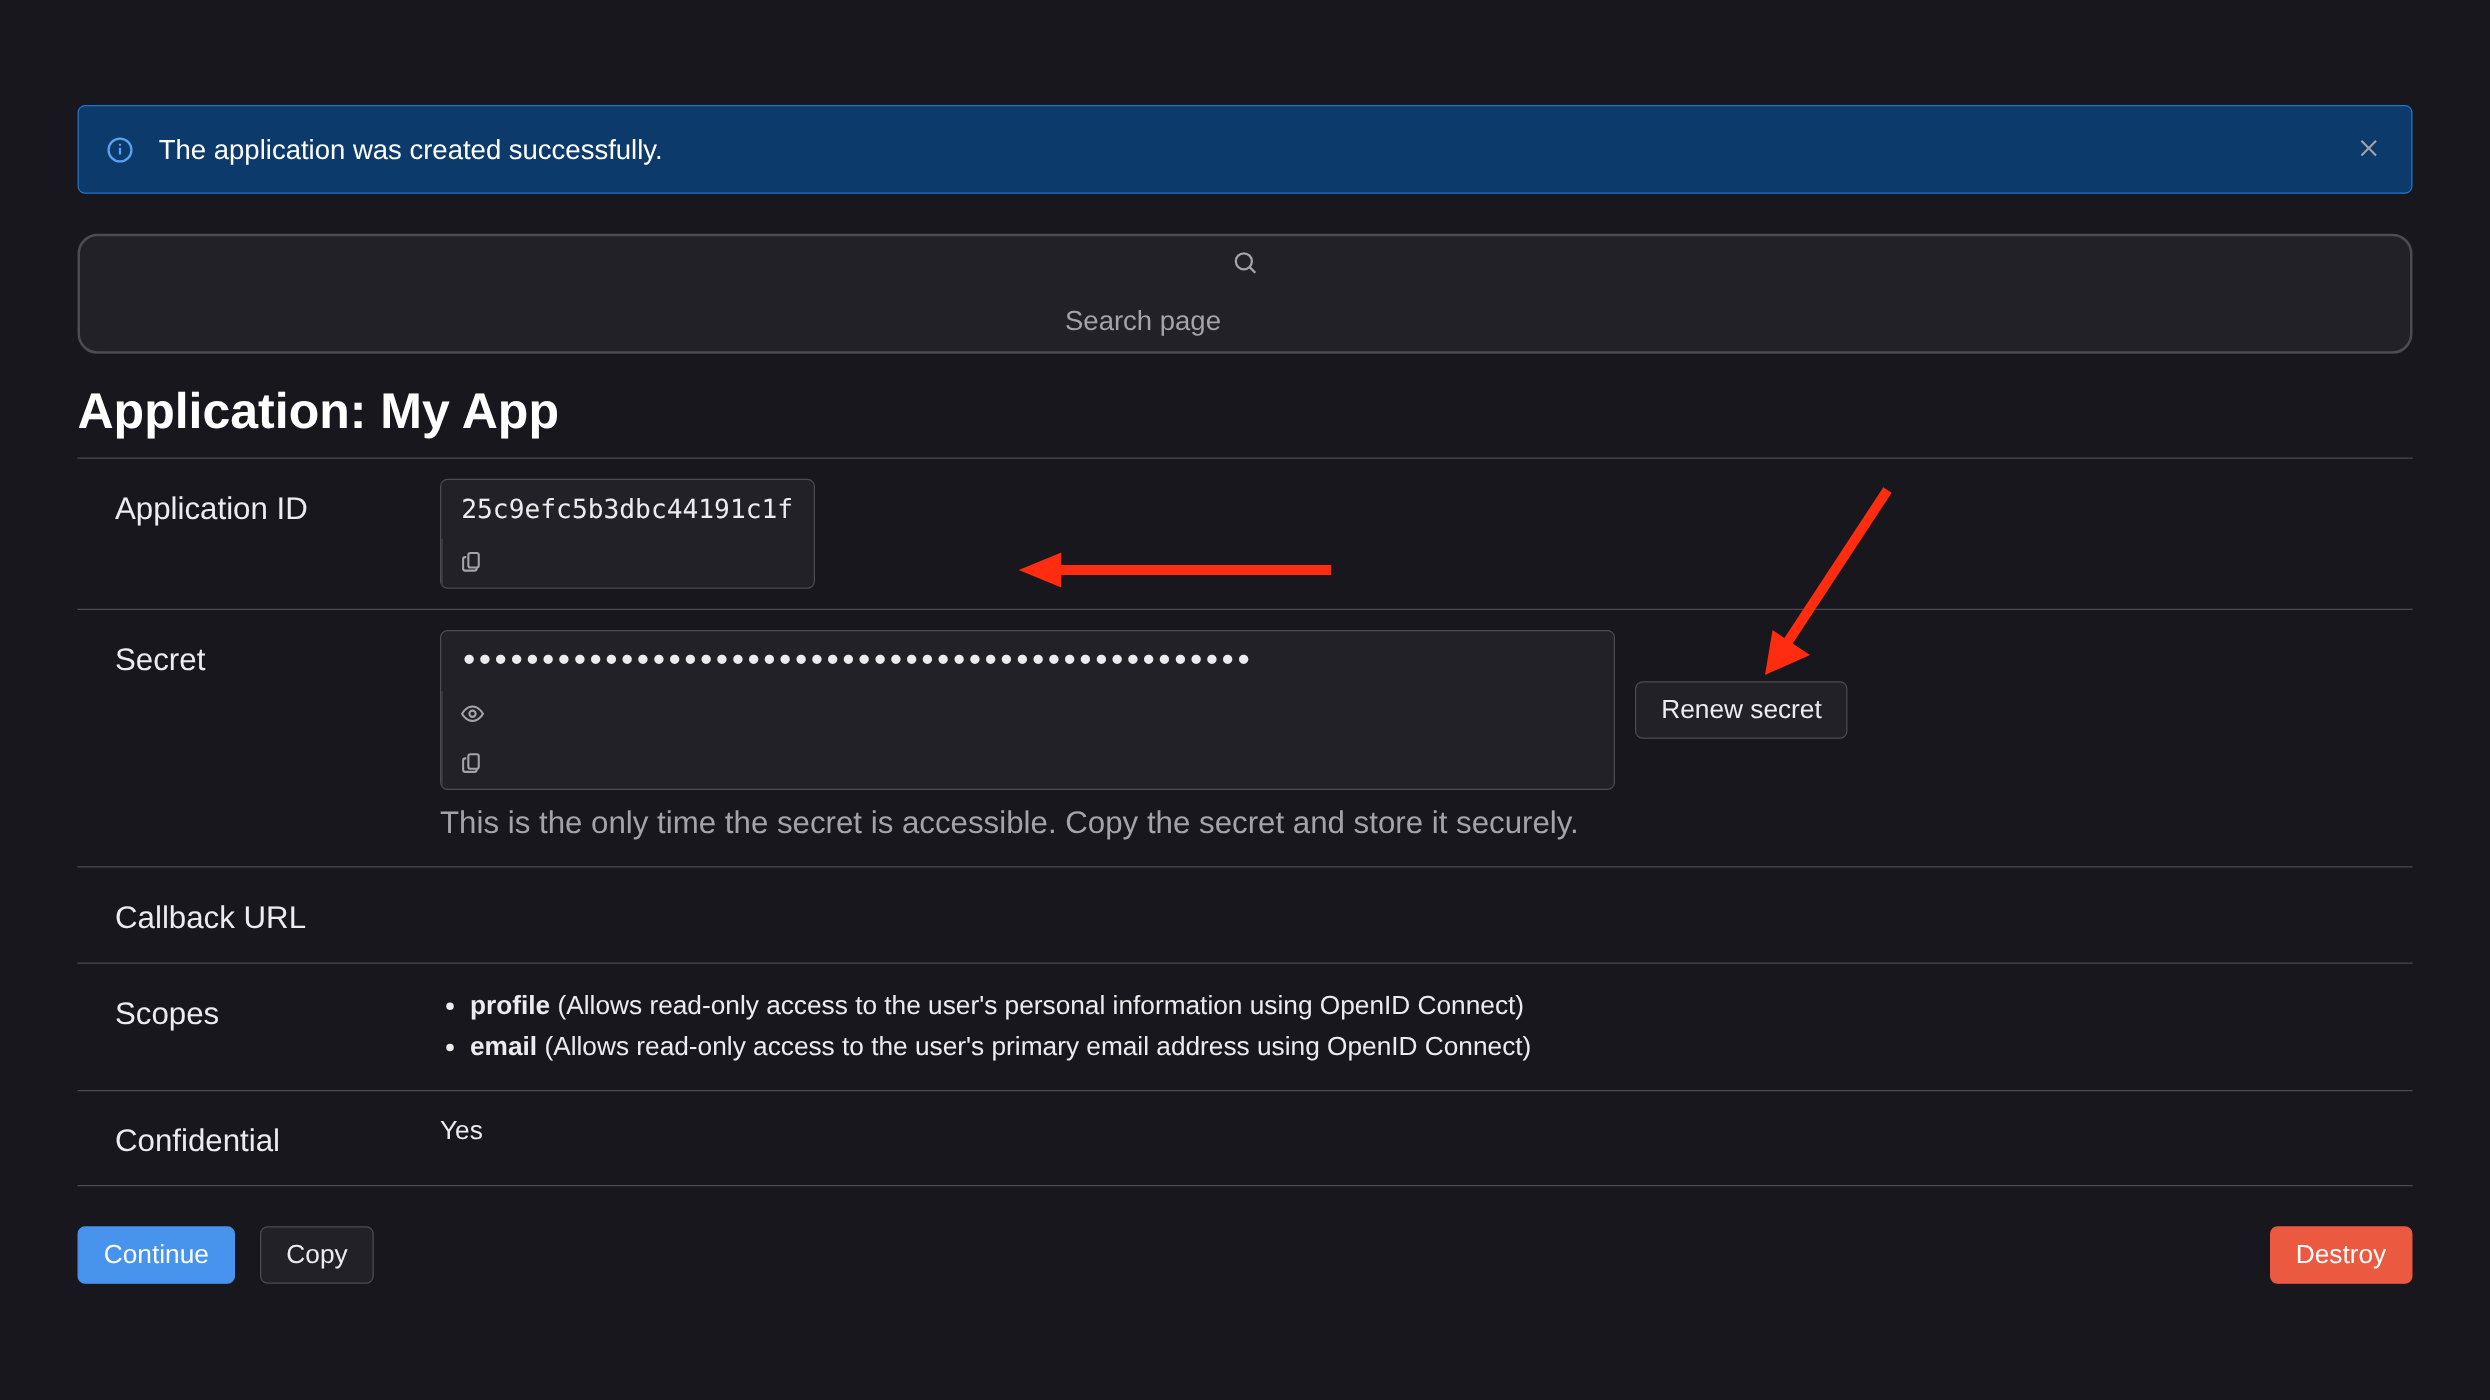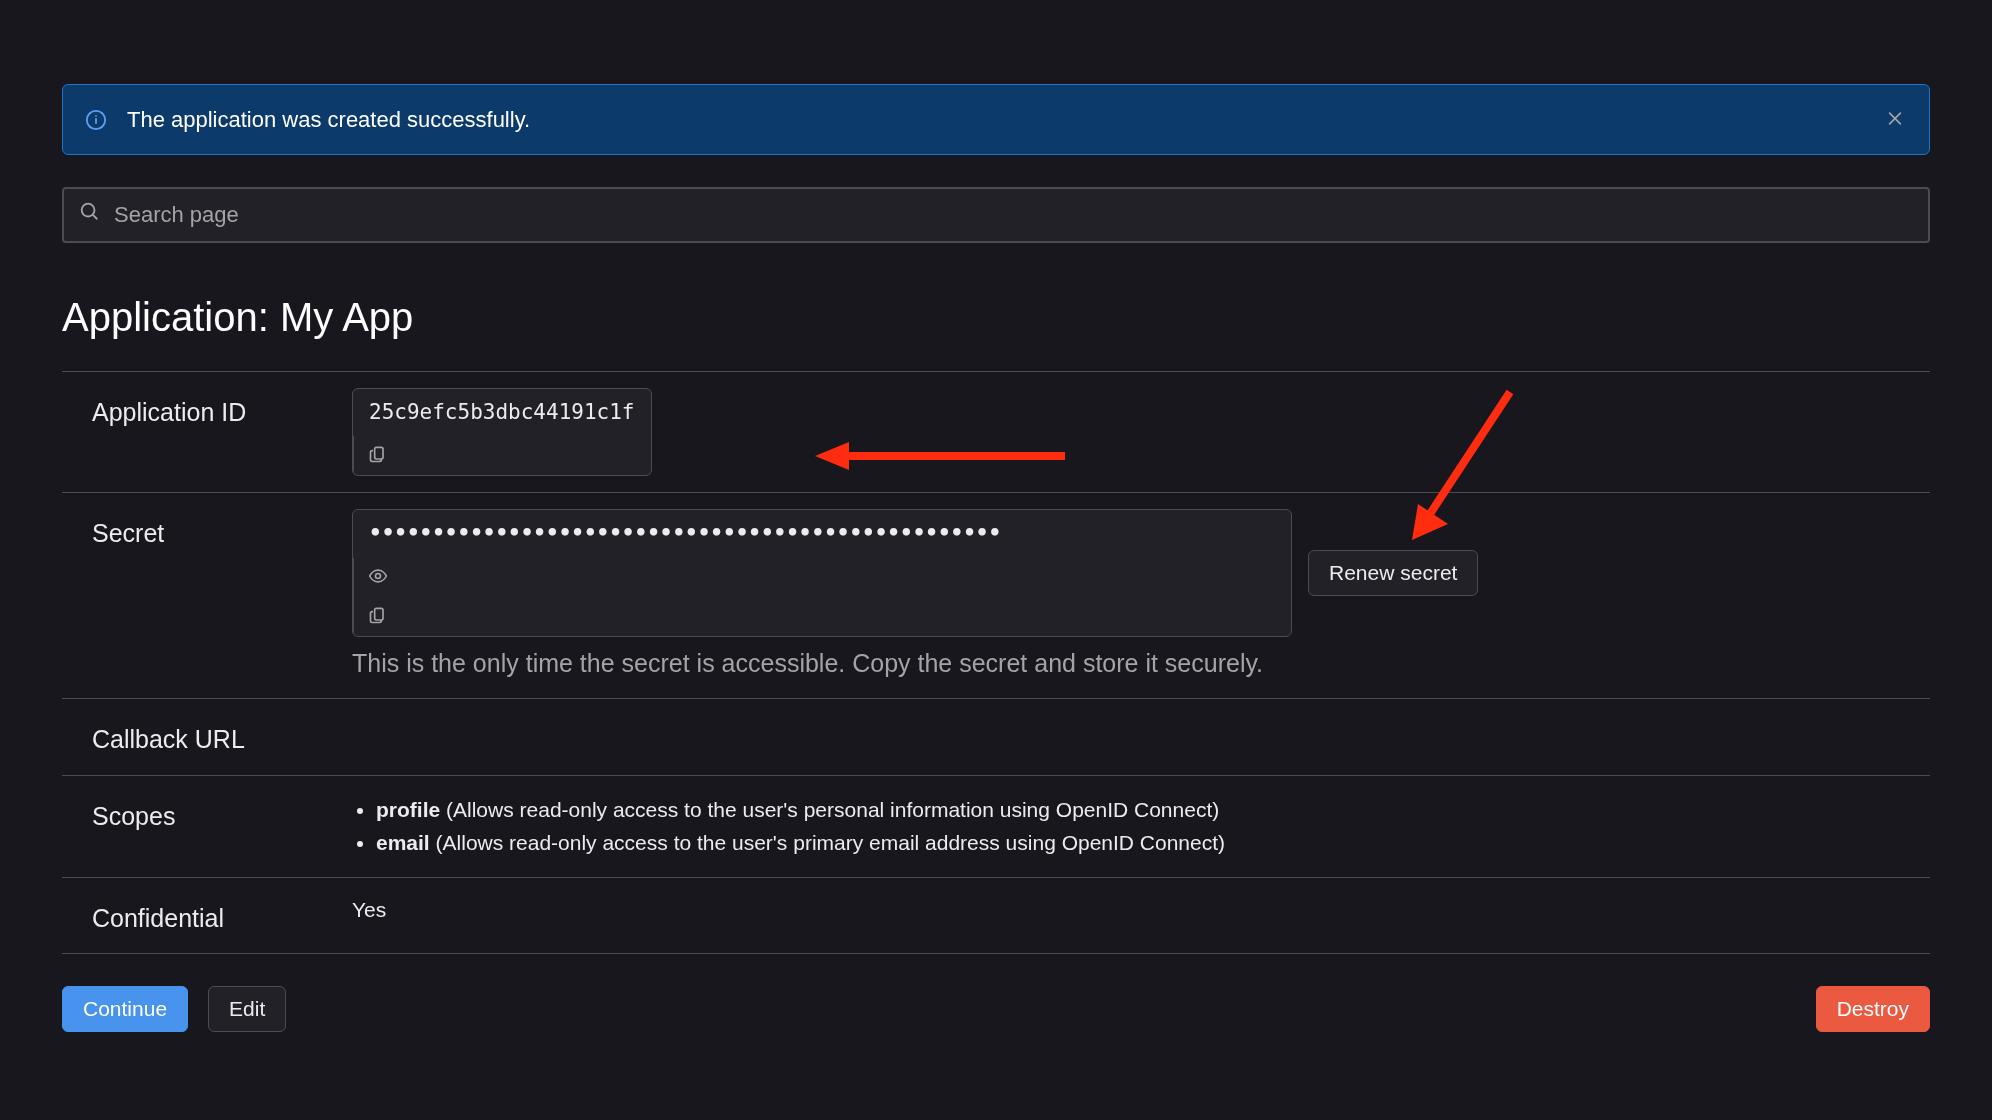--- a/index.html
+++ b/index.html
@@ -38,32 +38,32 @@
   }
   .alert-msg{color:var(--white);font-size:22px}
   .alert-close{
     position:absolute;right:18px;top:50%;transform:translateY(-50%);
     background:none;border:none;color:var(--muted);cursor:pointer;padding:6px;
   }
   .alert-info-icon{display:flex;color:#5ba1ef}
 
   .search-wrap{
     display:flex;align-items:center;gap:12px;
-    border:2px solid var(--border);border-radius:4px;
+    border:2px solid var(--border);border-radius:16px;
     background:var(--input-bg);
-    padding:10px 14px;margin-bottom:44px;
+    padding:10px 14px;margin-bottom:16px;flex-direction:column;
   }
   .search-wrap svg{color:var(--muted)}
   .search-input{
     flex:1;background:transparent;border:none;outline:none;
     color:var(--text);font-size:22px;
   }
   .search-input::placeholder{color:var(--muted)}
 
-  h1{font-size:40px;font-weight:400;margin:0 0 24px 0;color:var(--white)}
+  h1{font-size:40px;font-weight:700;margin:0 0 7px 0;color:var(--white)}
 
   .table{border-top:1px solid var(--border)}
   .row{display:flex;align-items:flex-start;gap:20px;border-bottom:1px solid var(--border);padding:16px 0 16px 30px}
   .row-label{width:240px;flex:0 0 240px;color:var(--text);font-size:25px;padding-top:6px}
   .row-value{flex:1;display:flex;flex-direction:column;gap:8px;position:relative}
 
   .inline{display:flex;align-items:center;gap:16px;flex-wrap:wrap}
 
   .code-box{
     display:inline-flex;align-items:stretch;
@@ -214,21 +214,21 @@
       <div class="row-label">Confidential</div>
       <div class="row-value">
         <span>Yes</span>
       </div>
     </div>
 
   </div>
 
   <div class="actions">
     <button class="btn btn-primary">Continue</button>
-    <button class="btn">Edit</button>
+    <button class="btn">Copy</button>
     <div class="spacer"></div>
     <button class="btn btn-danger">Destroy</button>
   </div>
 
   <div class="arrow arrow-horiz">
     <svg width="250" height="40" viewBox="0 0 250 40">
       <line x1="250" y1="20" x2="30" y2="20" stroke="var(--arrow)" stroke-width="8"></line>
       <polygon points="0,20 34,6 34,34" fill="var(--arrow)"></polygon>
     </svg>
   </div>

